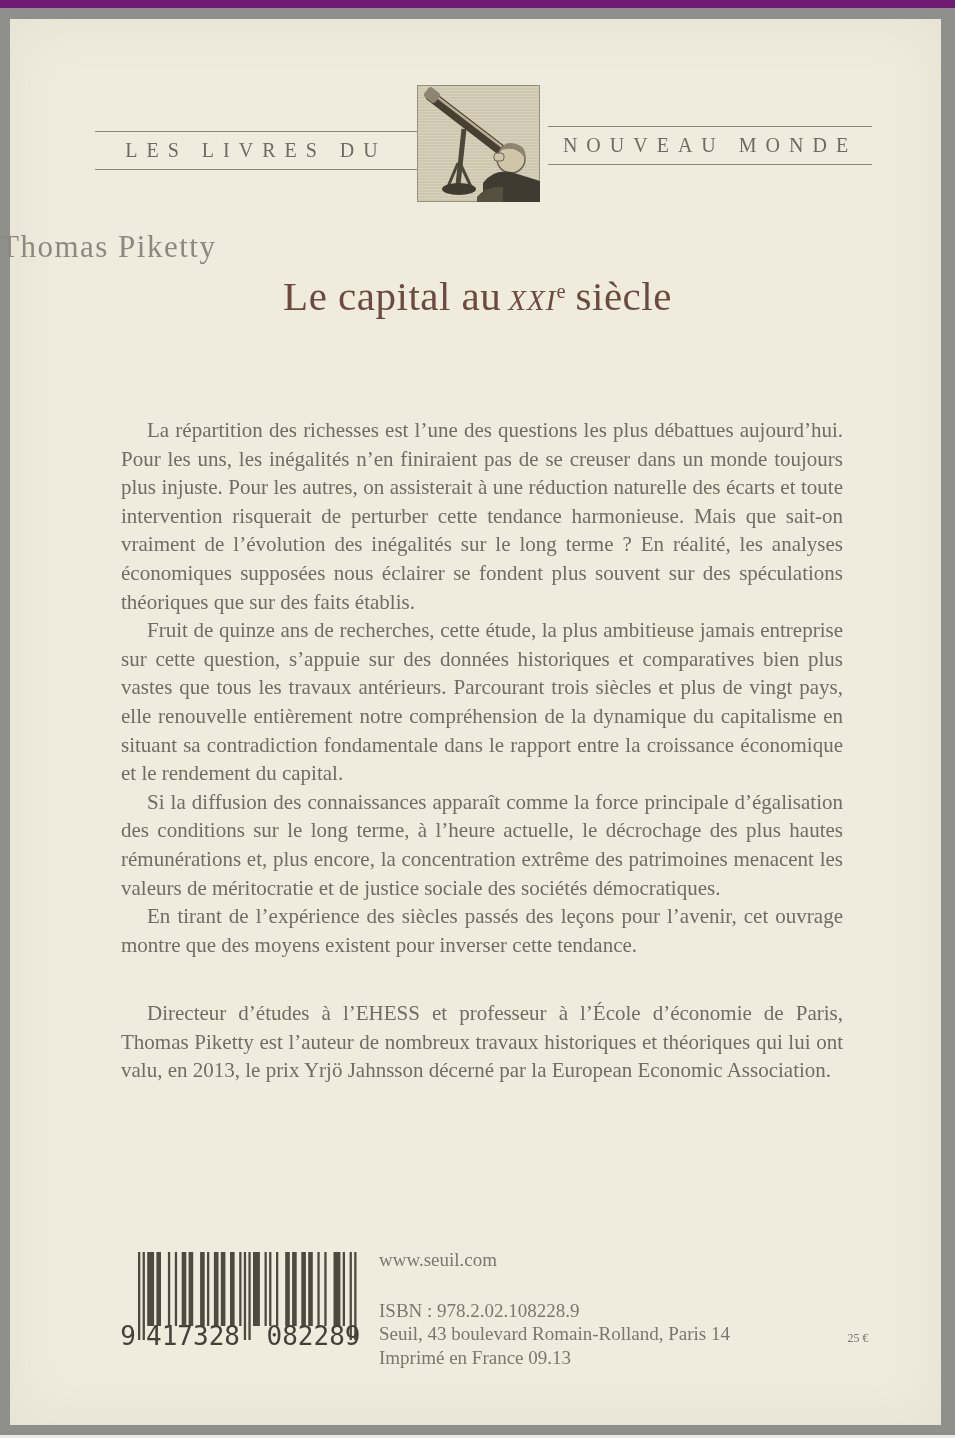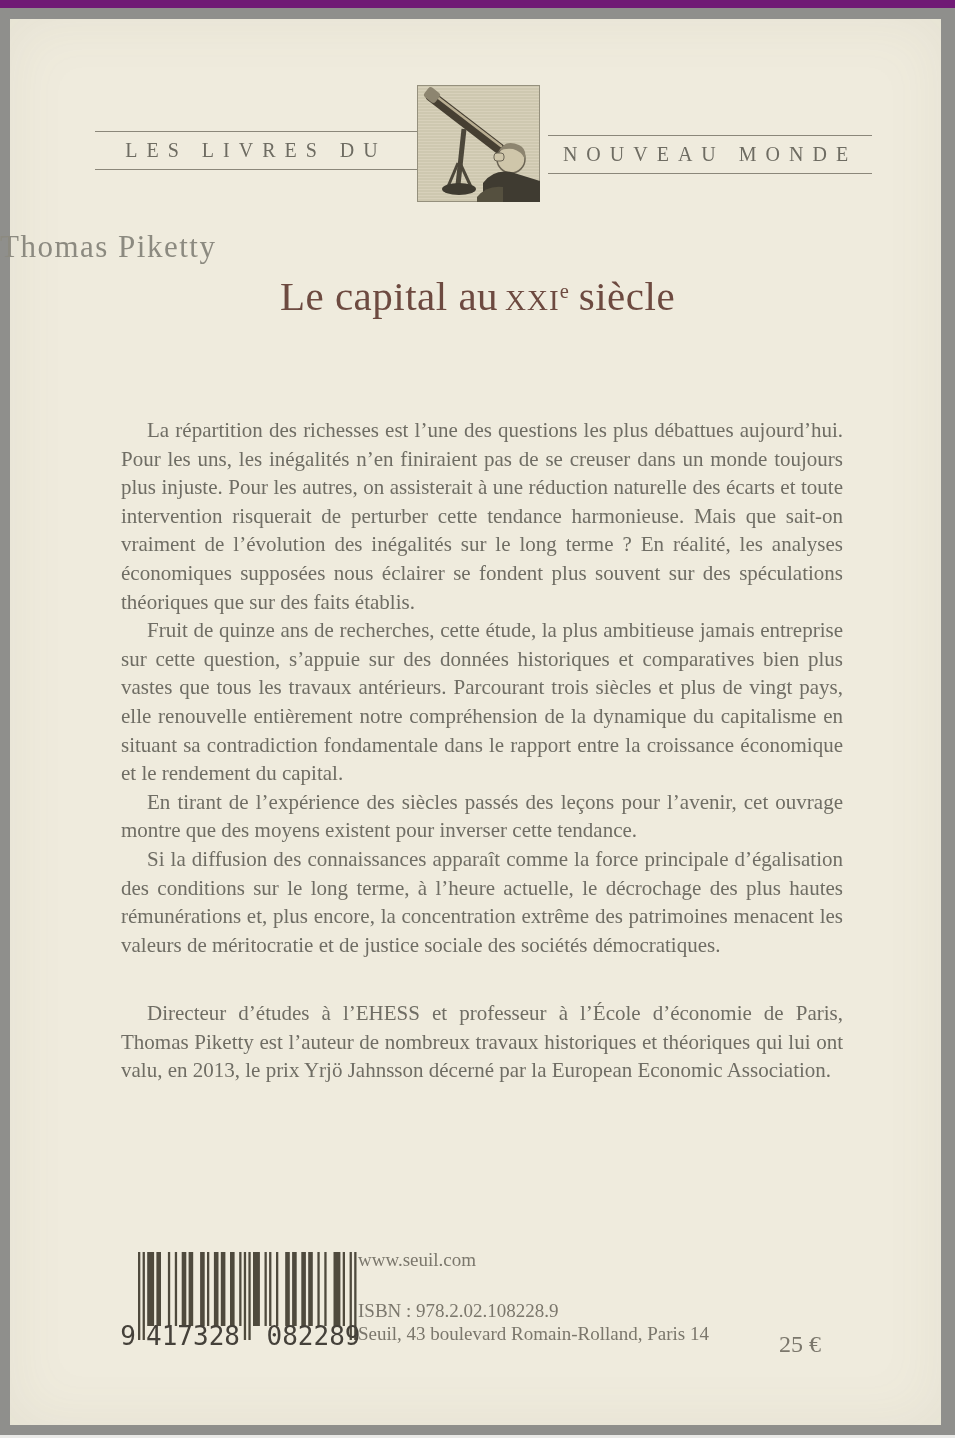--- a/index.html
+++ b/index.html
@@ -19,35 +19,35 @@
     box-shadow:inset 0 0 60px rgba(120,110,85,.08);
   }
   
   .banner-seg{
     position:absolute;height:37px;
     border-top:1px solid #8b877a;border-bottom:1px solid #8b877a;
     display:flex;align-items:center;justify-content:center;
     color:#6e6c62;font-size:20px;letter-spacing:9px;white-space:nowrap;
   }
   .banner-left{left:95px;top:123px;width:322px;}
-  .banner-right{left:548px;top:127px;width:324px;}
+  .banner-right{left:548px;top:118px;width:324px;}
   .engraving{
     position:absolute;left:417px;top:77px;width:123px;height:117px;
   }
   .engraving svg{display:block;}
   
   .author{
     position:absolute;left:0;top:221px;width:100%;
     font-size:31px;color:#8c8a80;letter-spacing:1.5px;
   }
   .book-title{
     position:absolute;left:0;top:264px;width:100%;text-align:center;
     font-size:41px;color:#6d4a40;font-weight:normal;margin:0;letter-spacing:.5px;
   }
-  .t-num{font-variant:small-caps;margin-left:7px;letter-spacing:1px;}
+  .t-num{font-variant:small-caps;margin-left:7px;letter-spacing:1px;font-style:italic;}
   .t-ord{font-size:.5em;vertical-align:.6em;letter-spacing:0;}
   .t-rest{margin-left:10px;margin-top:18px;}
   
   .body-text{
     position:absolute;left:121px;top:408px;width:722px;
     color:#6f6d64;font-size:21px;line-height:28.6px;text-align:justify;
   }
   .body-text p{margin:0;text-indent:26px;}
   .body-text p.bio{margin-top:40px;}
   
@@ -56,27 +56,27 @@
   .barcode svg rect{fill:#4f4a3d;}
   .bc-digit{
     position:absolute;top:70px;height:28px;
     font-family:"DejaVu Sans Mono", monospace;font-size:26px;color:#45413a;
     display:flex;align-items:flex-start;justify-content:center;line-height:28px;
   }
   .bc-lead{left:-2px;width:20px;}
   .bc-g1{left:25px;width:96px;}
   .bc-g2{left:145px;width:97px;}
   .pub{
-    position:absolute;left:358px;top:1240px;width:420px;
+    position:absolute;left:379px;top:1240px;width:420px;
     color:#7b776c;font-size:19px;line-height:23.5px;
   }
   .pub .website{margin-bottom:27px;}
   .price{
-    position:absolute;left:779px;top:1323px;width:60px;text-align:left;
-    color:#7b776c;font-size:24px;
+    position:absolute;left:828px;top:1323px;width:60px;text-align:center;
+    color:#7b776c;font-size:12px;
   }
 </style>
 </head>
 <body>
 
 <div class="photo">
   <div class="cover"></div>
 
   <div class="banner-seg banner-left">
     <span>LES LIVRES DU</span>
@@ -112,22 +112,22 @@
   <div class="banner-seg banner-right">
     <span>NOUVEAU MONDE</span>
   </div>
 
   <div class="author">Thomas Piketty</div>
   <h1 class="book-title"><span>Le capital au</span><span class="t-num">xxi</span><sup class="t-ord">e</sup><span class="t-rest">siècle</span></h1>
 
   <div class="body-text">
     <p>La répartition des richesses est l’une des questions les plus débattues aujourd’hui. Pour les uns, les inégalités n’en finiraient pas de se creuser dans un monde toujours plus injuste. Pour les autres, on assisterait à une réduction naturelle des écarts et toute intervention risquerait de perturber cette tendance harmonieuse. Mais que sait-on vraiment de l’évolution des inégalités sur le long terme ? En réalité, les analyses économiques supposées nous éclairer se fondent plus souvent sur des spéculations théoriques que sur des faits établis.</p>
     <p>Fruit de quinze ans de recherches, cette étude, la plus ambitieuse jamais entreprise sur cette question, s’appuie sur des données historiques et comparatives bien plus vastes que tous les travaux antérieurs. Parcourant trois siècles et plus de vingt pays, elle renouvelle entièrement notre compréhension de la dynamique du capitalisme en situant sa contradiction fondamentale dans le rapport entre la croissance économique et le rendement du capital.</p>
+    <p>Si la diffusion des connaissances apparaît comme la force principale d’égalisation des conditions sur le long terme, à l’heure actuelle, le décrochage des plus hautes rémunérations et, plus encore, la concentration extrême des patrimoines menacent les valeurs de méritocratie et de justice sociale des sociétés démocratiques.</p>
     <p>En tirant de l’expérience des siècles passés des leçons pour l’avenir, cet ouvrage montre que des moyens existent pour inverser cette tendance.</p>
-    <p>Si la diffusion des connaissances apparaît comme la force principale d’égalisation des conditions sur le long terme, à l’heure actuelle, le décrochage des plus hautes rémunérations et, plus encore, la concentration extrême des patrimoines menacent les valeurs de méritocratie et de justice sociale des sociétés démocratiques.</p>
     <p class="bio">Directeur d’études à l’EHESS et professeur à l’École d’économie de Paris, Thomas Piketty est l’auteur de nombreux travaux historiques et théoriques qui lui ont valu, en 2013, le prix Yrjö Jahnsson décerné par la European Economic Association.</p>
   </div>
 
   <div class="barcode">
     <svg id="barcode-bars" width="219" height="88" viewBox="0 0 219 88" xmlns="http://www.w3.org/2000/svg">
         <rect x="0.00" y="0" width="2.30" height="88"></rect>
         <rect x="4.60" y="0" width="2.30" height="88"></rect>
         <rect x="9.20" y="0" width="6.90" height="74"></rect>
         <rect x="18.40" y="0" width="4.60" height="74"></rect>
         <rect x="29.90" y="0" width="2.30" height="74"></rect>
@@ -159,16 +159,17 @@
       </svg>
     <span class="bc-digit bc-lead">9</span>
     <span class="bc-digit bc-g1">417328</span>
     <span class="bc-digit bc-g2">082289</span>
   </div>
 
   <div class="pub">
     <div class="website">www.seuil.com</div>
     <div>ISBN : 978.2.02.108228.9</div>
     <div>Seuil, 43 boulevard Romain-Rolland, Paris 14</div>
+    <div>Imprimé en France 09.13</div>
   </div>
 
   <div class="price">25 €</div>
 </div>
 
 </body></html>

